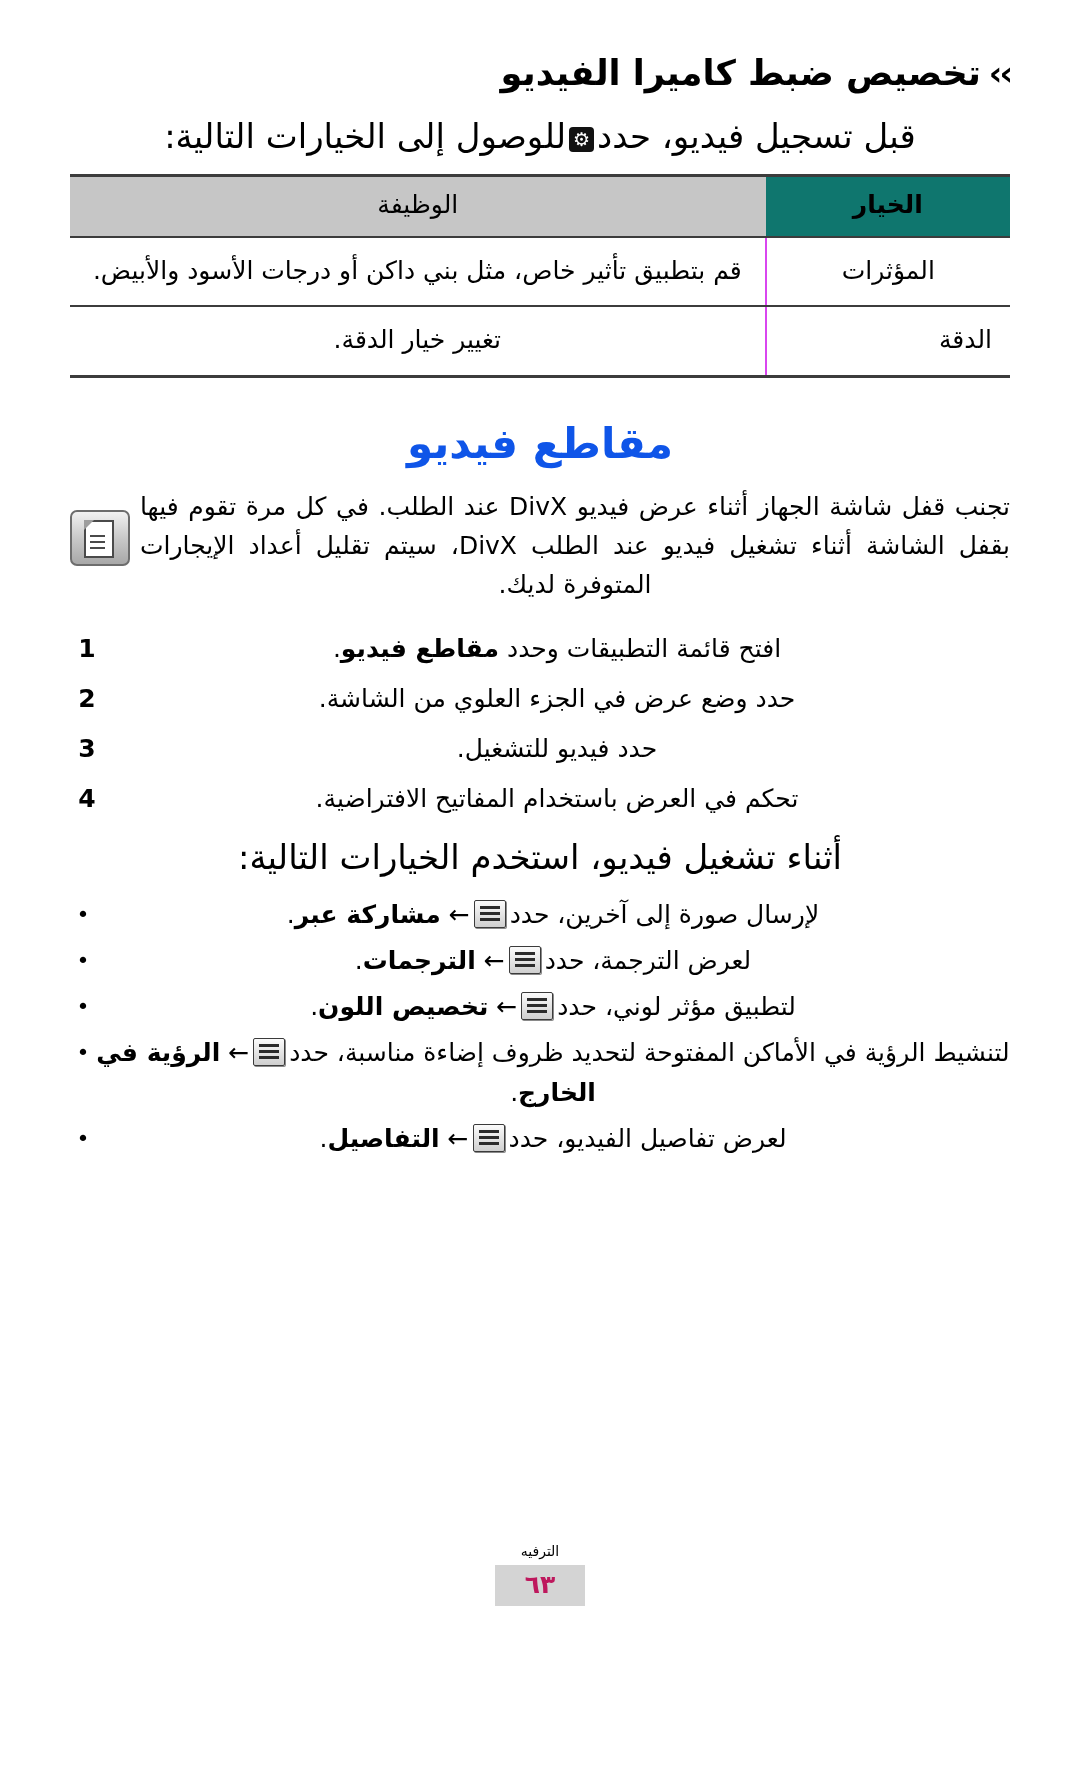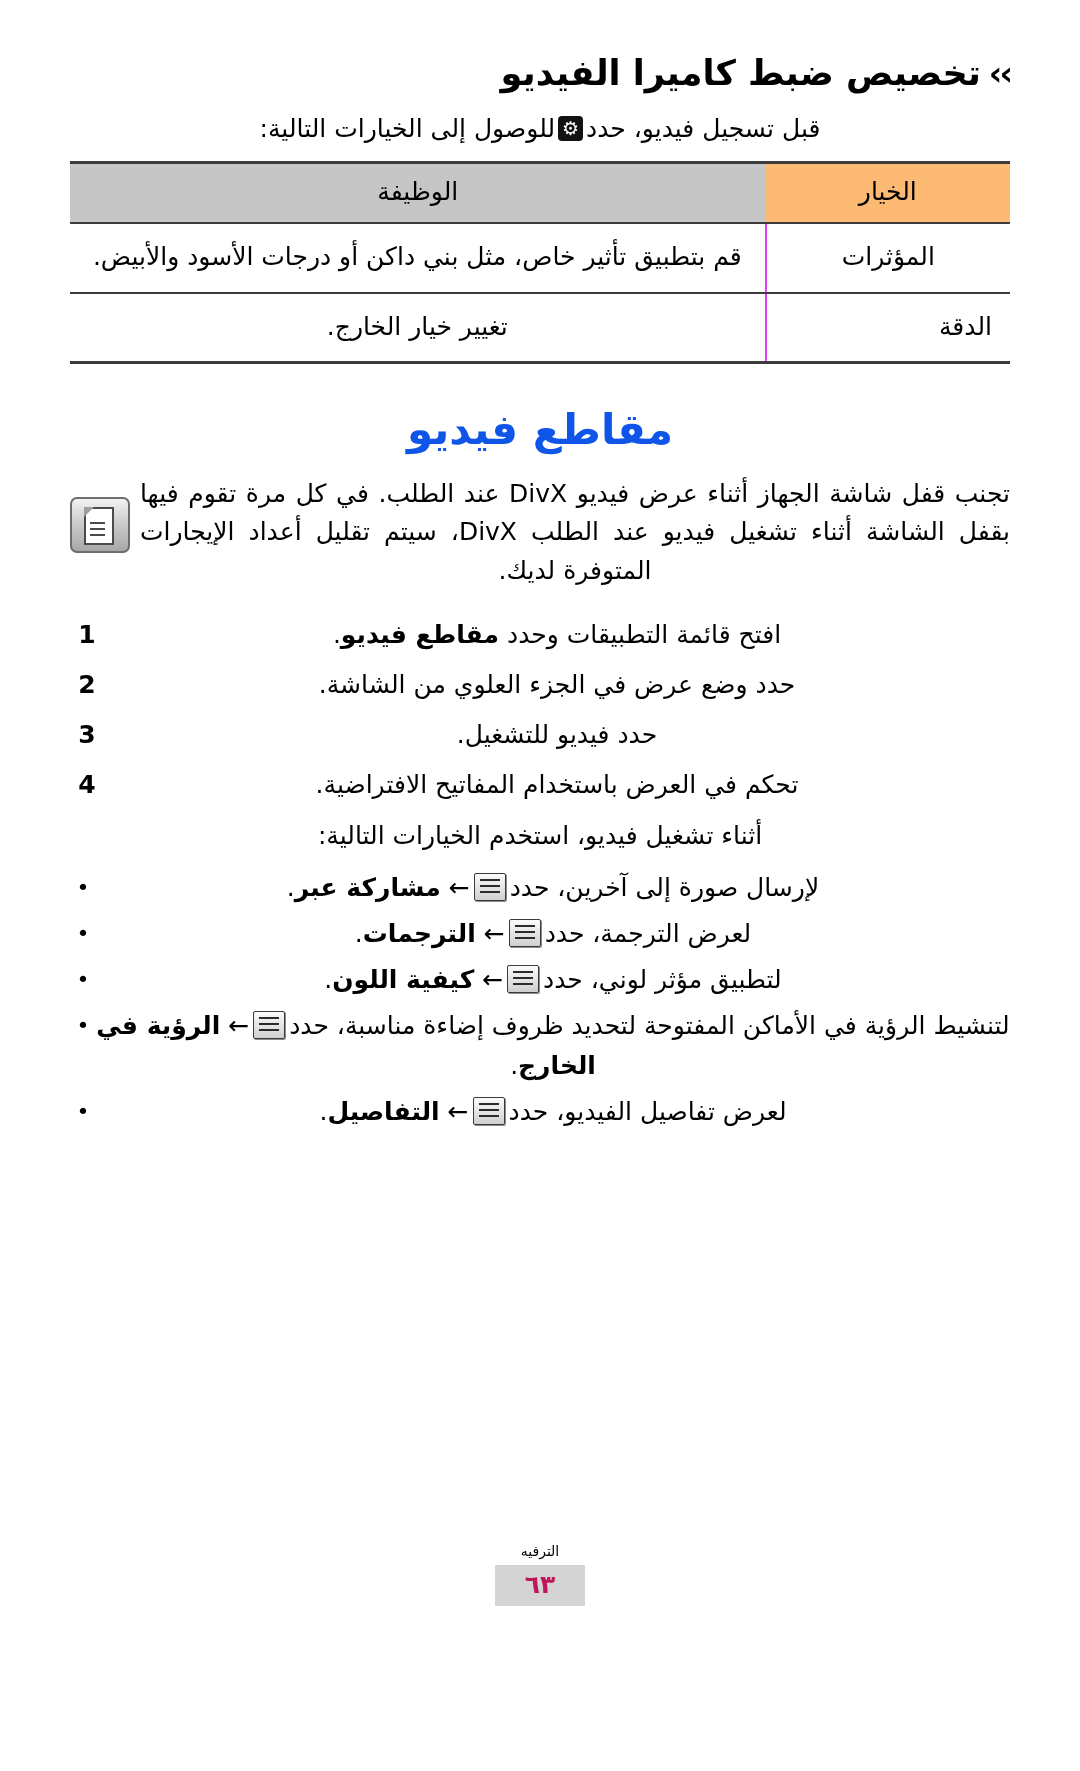--- a/index.html
+++ b/index.html
@@ -44,21 +44,21 @@
   .chev {
     font-weight: bold;
     font-size: 33px;
     margin-left: 8px;
     letter-spacing: -3px;
   }
   .sec-head-text { font-weight: bold; }
 
   
   .para {
-    font-size: 25px;
+    font-size: 34px;
     line-height: 1.55;
     margin: 0 0 12px 0;
     text-align: justify;
     text-align-last: right;
   }
   .para.center { text-align: center; text-align-last: center; }
 
   
   .keyicon {
     display: inline-block;
@@ -115,22 +115,23 @@
   table.opts thead th {
     font-weight: normal;
     padding: 12px 16px 14px 16px;
     border-top: 3px solid #3c3c3c;
     border-bottom: 2px solid #3c3c3c;
     text-align: center;
     line-height: 1.3;
     margin-top: 36px;
   }
   table.opts thead th.c-opt {
-    background: #fdba74;
+    background: #0f766e;
     width: 26%;
+    font-weight: bold;
   }
   table.opts thead th.c-fn {
     background: #c6c6c6;
   }
   table.opts tbody td {
     padding: 14px 18px 16px 18px;
     border-bottom: 2px solid #3c3c3c;
     vertical-align: middle;
     line-height: 1.5;
   }
@@ -304,21 +305,21 @@
           <th class="c-fn">الوظيفة</th>
         </tr>
       </thead>
       <tbody>
         <tr>
           <td class="c-opt">المؤثرات</td>
           <td class="c-fn">قم بتطبيق تأثير خاص، مثل بني داكن أو درجات الأسود والأبيض.</td>
         </tr>
         <tr>
           <td class="c-opt">الدقة</td>
-          <td class="c-fn">تغيير خيار الخارج.</td>
+          <td class="c-fn">تغيير خيار الدقة.</td>
         </tr>
       </tbody>
     </table>
 
     <h1 class="blue-head">مقاطع فيديو</h1>
 
 
     <div class="note">
       <div class="note-icon">
         <div class="sheet"></div>
@@ -351,21 +352,21 @@
       <li>
         <span class="dot">•</span>
         <span class="txt"><span>لإرسال صورة إلى آخرين، حدد</span><span class="menuicon"><i></i><i></i><i></i></span><span>←</span> <span class="b">مشاركة عبر</span><span>.</span></span>
       </li>
       <li>
         <span class="dot">•</span>
         <span class="txt"><span>لعرض الترجمة، حدد</span><span class="menuicon"><i></i><i></i><i></i></span><span>←</span> <span class="b">الترجمات</span><span>.</span></span>
       </li>
       <li>
         <span class="dot">•</span>
-        <span class="txt"><span>لتطبيق مؤثر لوني، حدد</span><span class="menuicon"><i></i><i></i><i></i></span><span>←</span> <span class="b">كيفية اللون</span><span>.</span></span>
+        <span class="txt"><span>لتطبيق مؤثر لوني، حدد</span><span class="menuicon"><i></i><i></i><i></i></span><span>←</span> <span class="b">تخصيص اللون</span><span>.</span></span>
       </li>
       <li>
         <span class="dot">•</span>
         <span class="txt"><span>لتنشيط الرؤية في الأماكن المفتوحة لتحديد ظروف إضاءة مناسبة، حدد</span><span class="menuicon"><i></i><i></i><i></i></span><span>←</span> <span class="b">الرؤية في الخارج</span><span>.</span></span>
       </li>
       <li>
         <span class="dot">•</span>
         <span class="txt"><span>لعرض تفاصيل الفيديو، حدد</span><span class="menuicon"><i></i><i></i><i></i></span><span>←</span> <span class="b">التفاصيل</span><span>.</span></span>
       </li>
     </ul>

